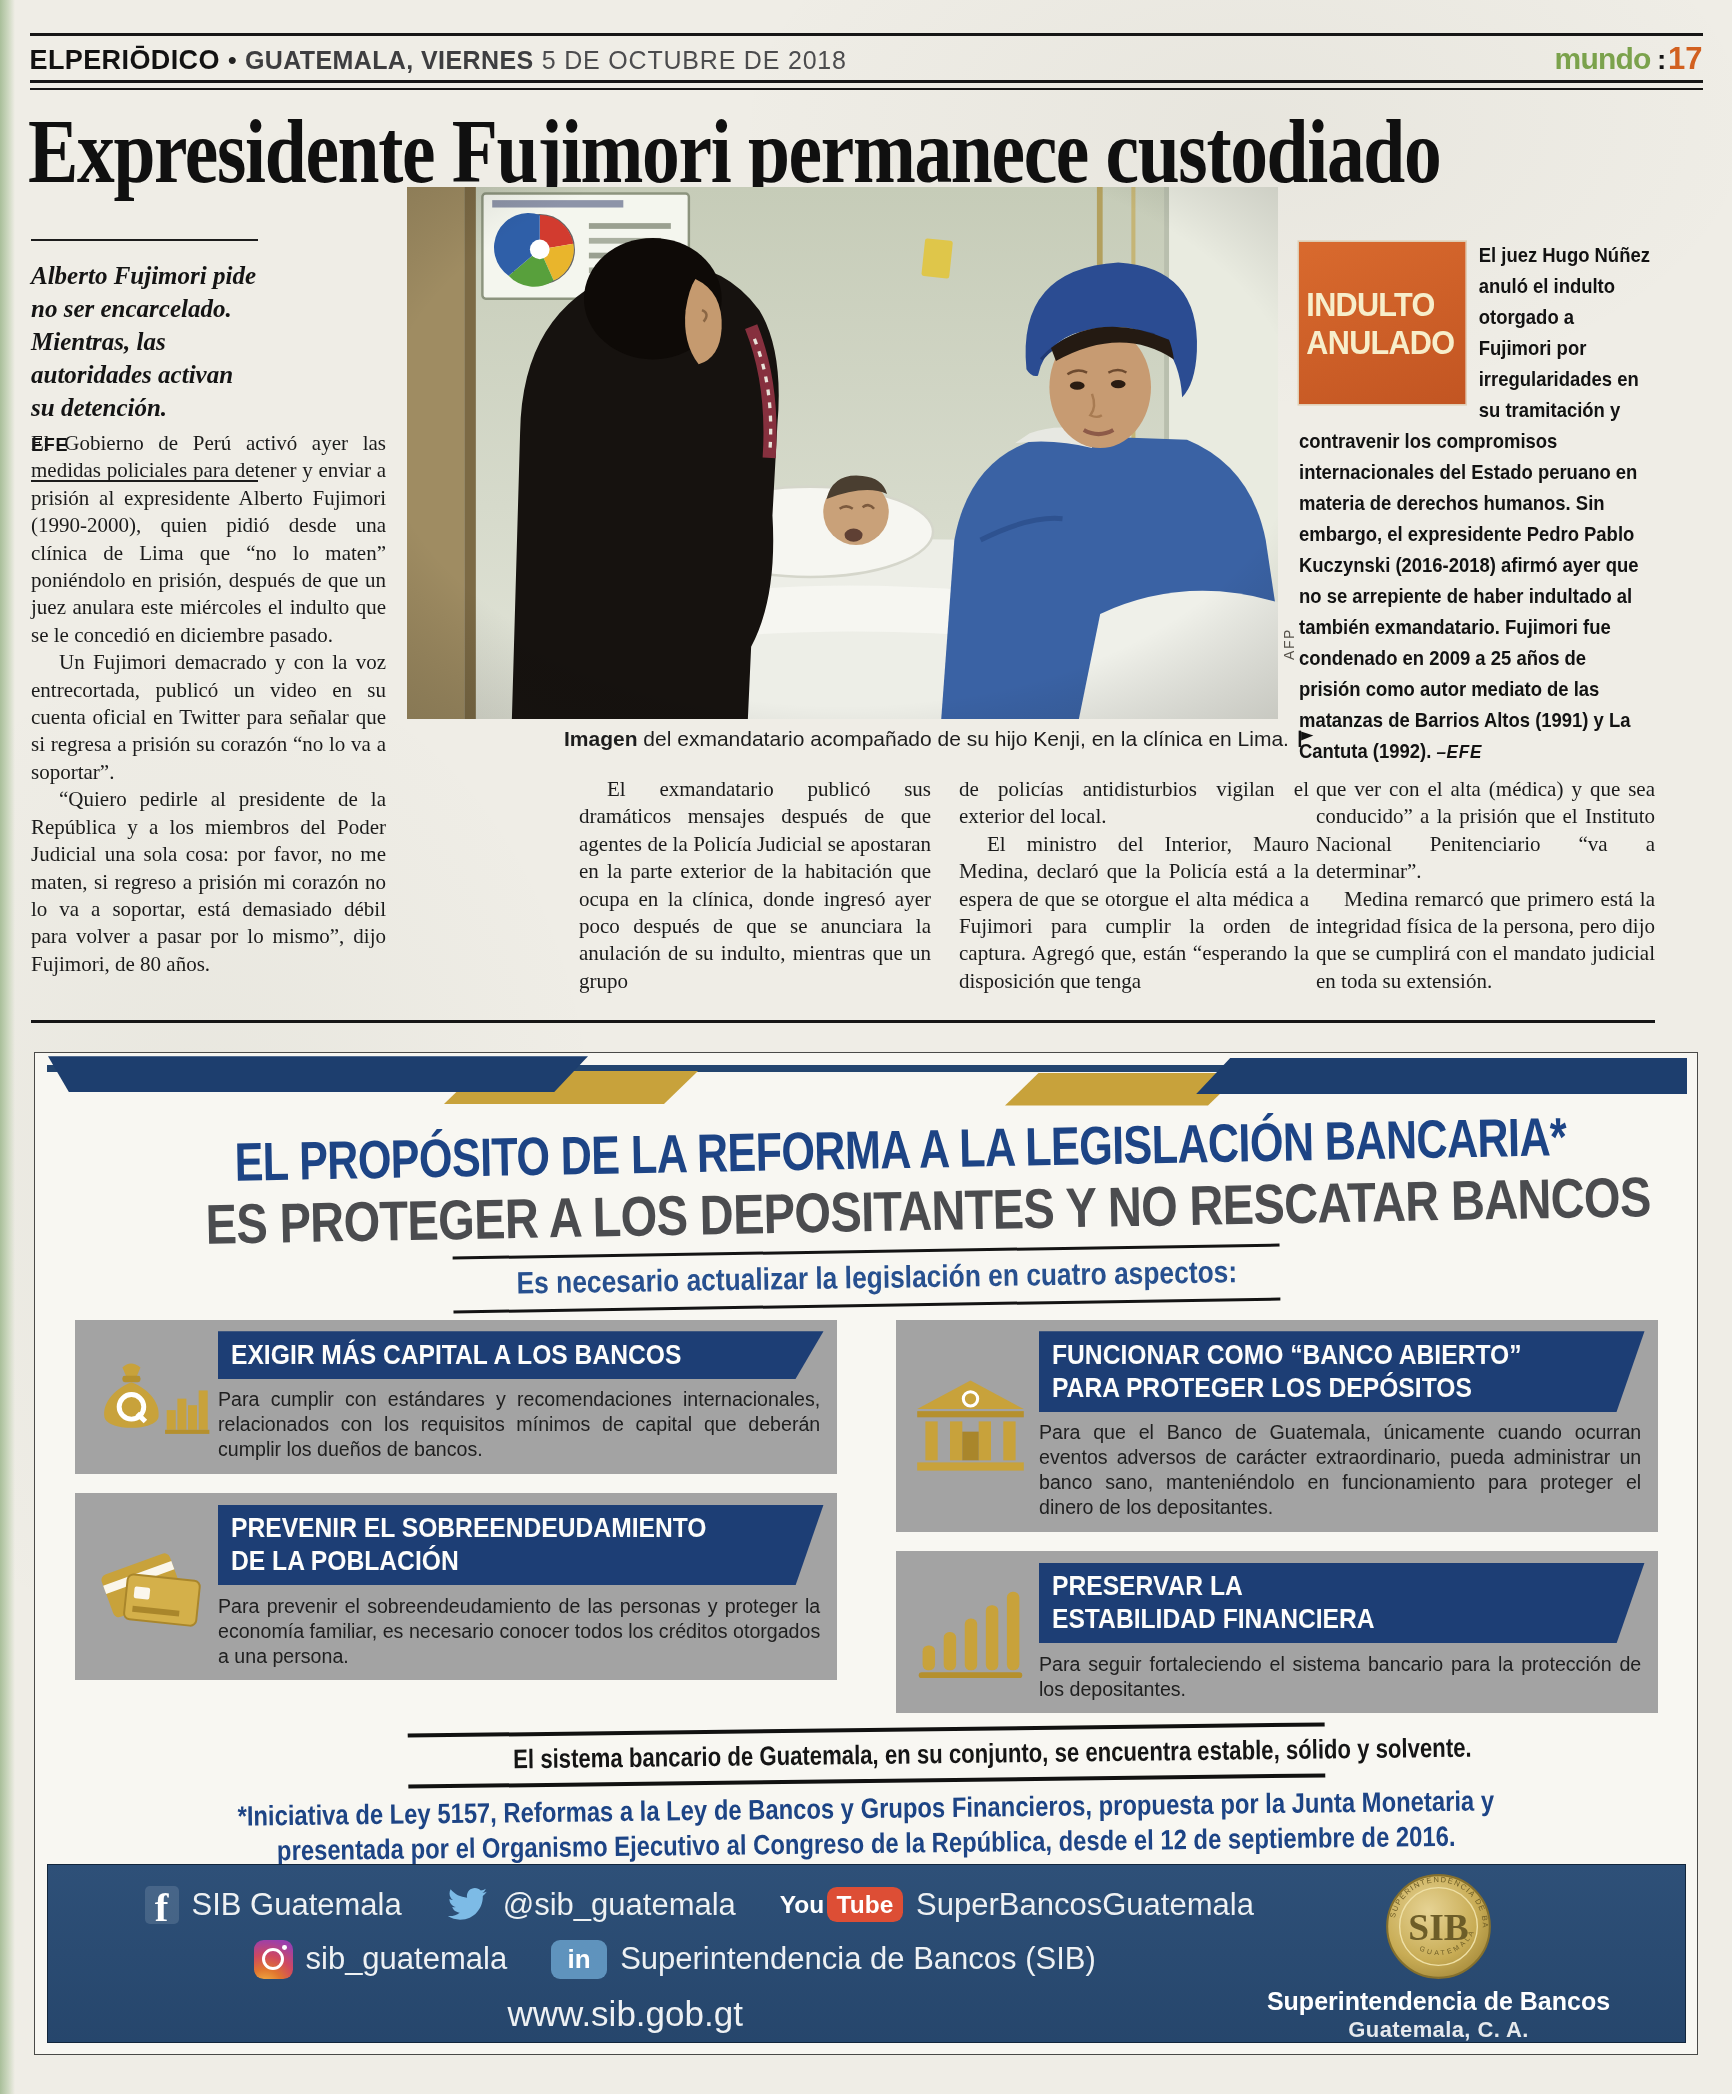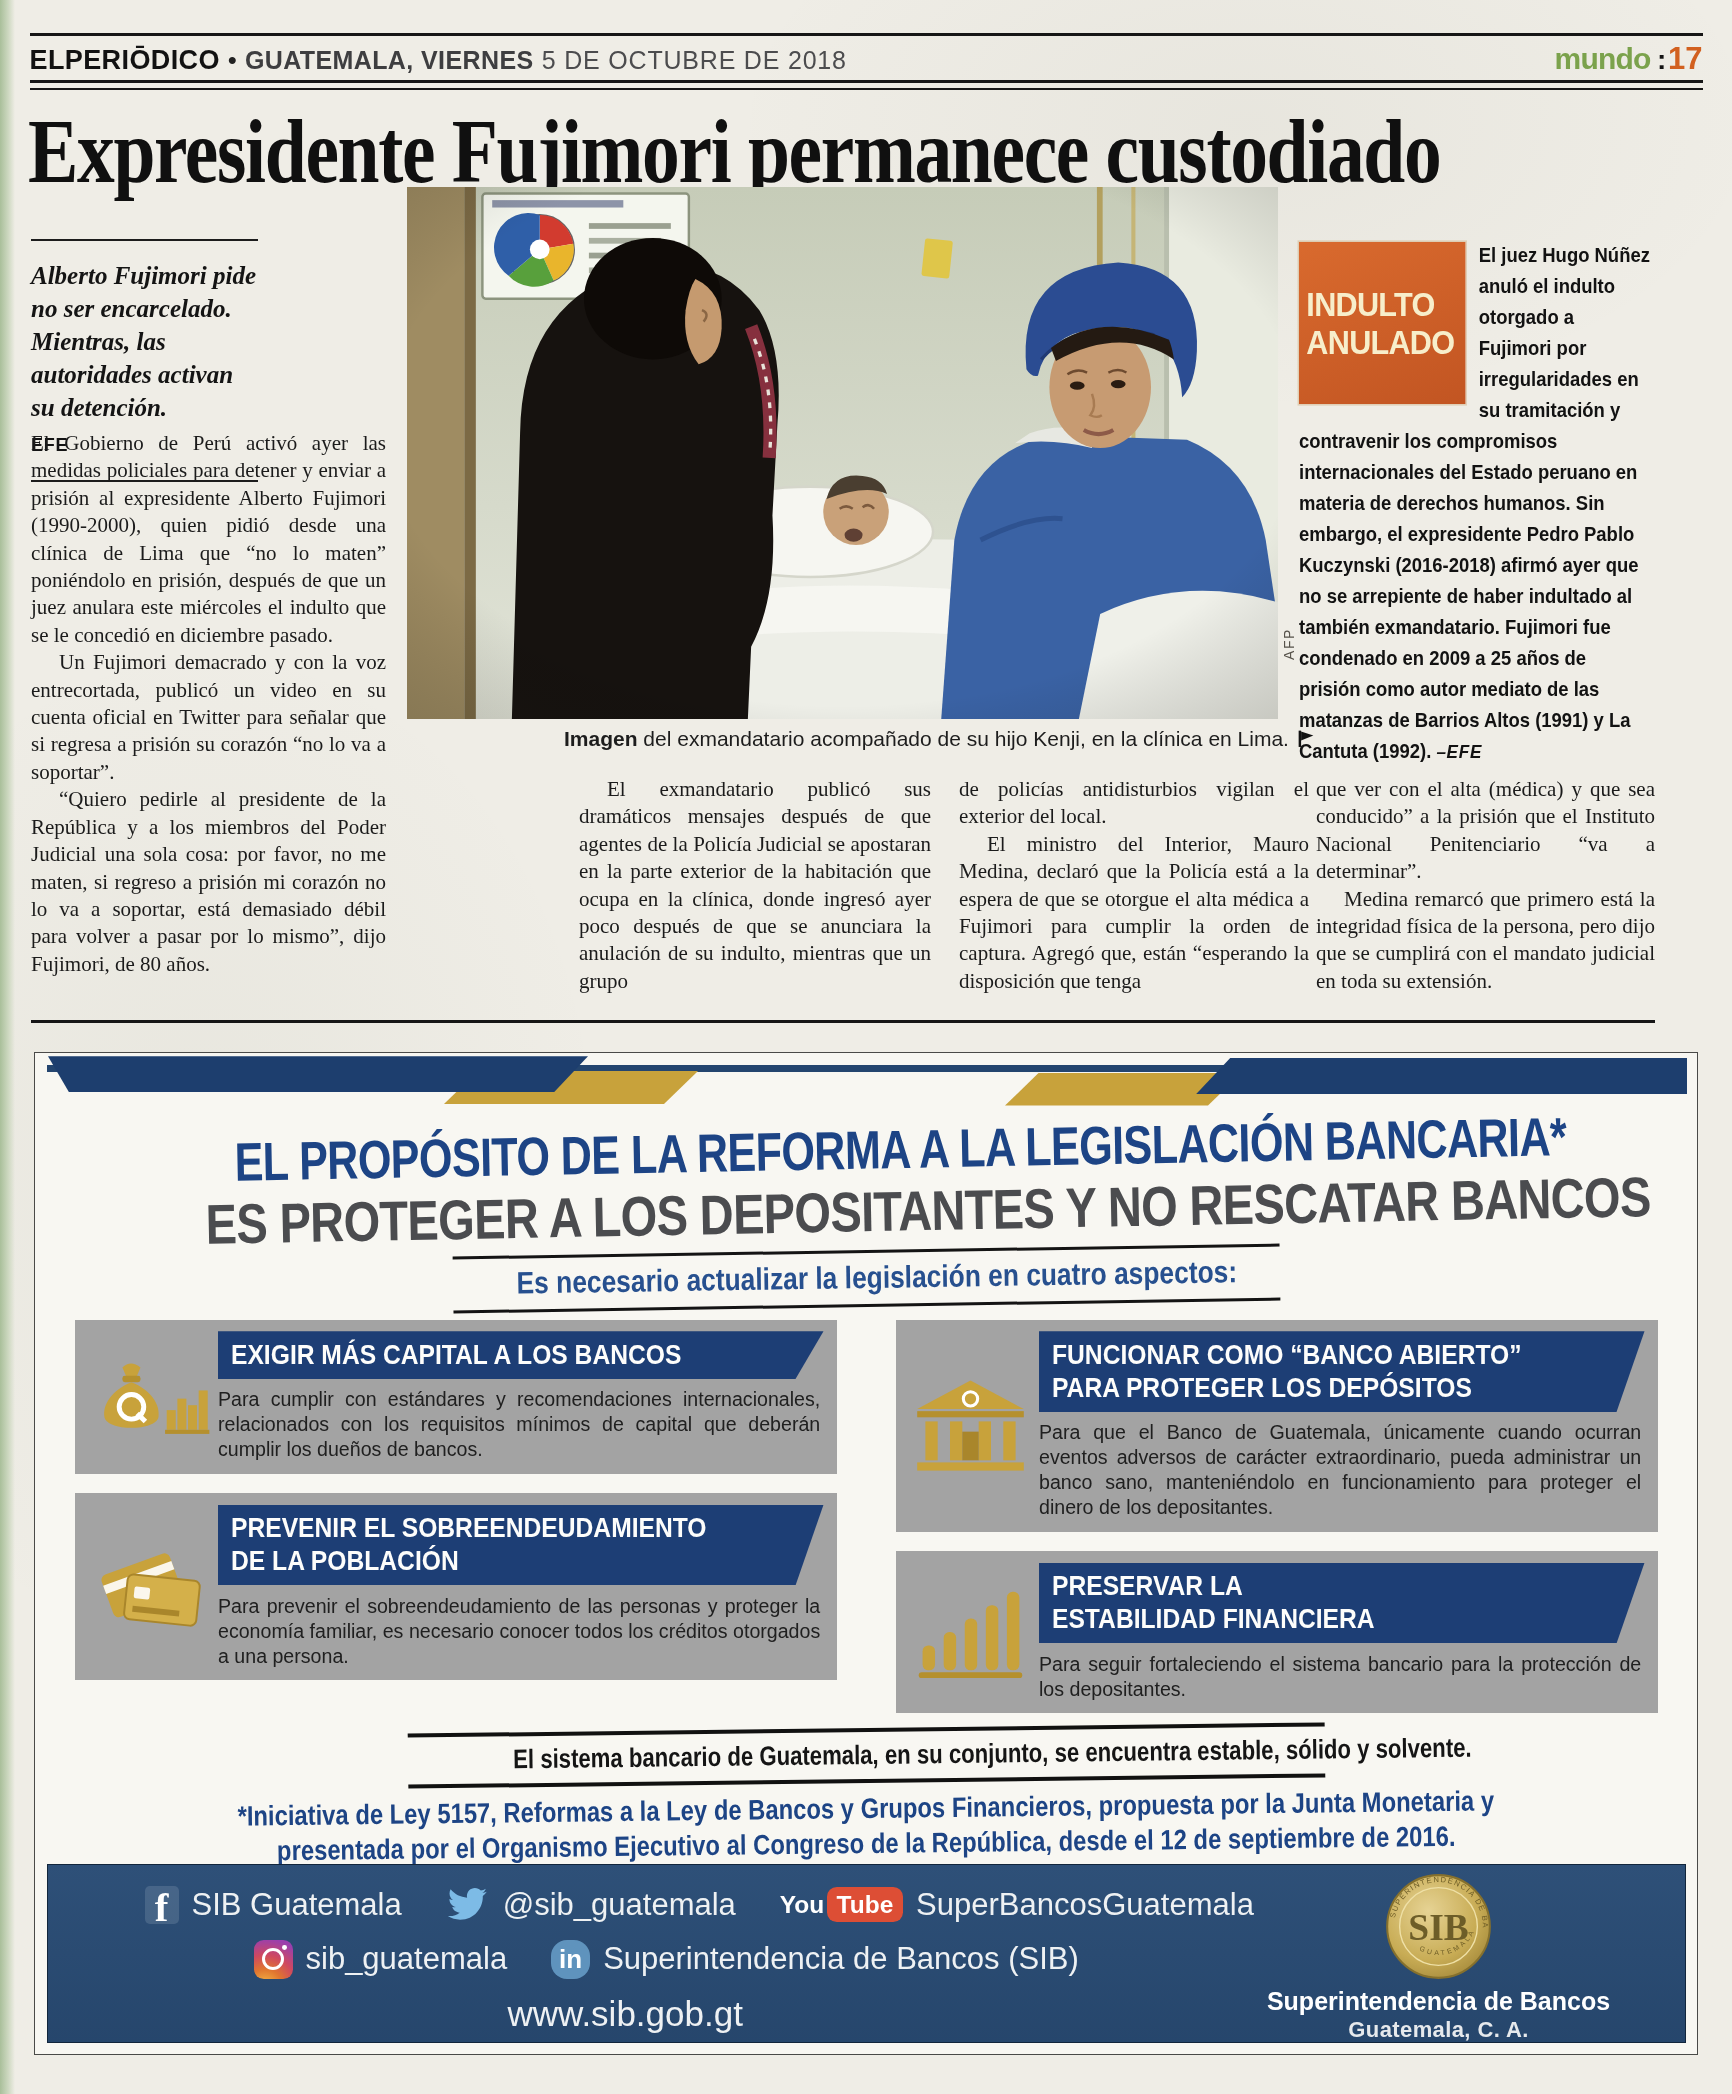--- a/index.html
+++ b/index.html
@@ -101,21 +101,21 @@
   .fb{width:34px;height:38px;border-radius:4.9px;background:rgba(235,240,245,.14);color:#fff;font-family:"Liberation Serif","DejaVu Serif",serif;
       font-weight:700;font-size:41px;line-height:34px;display:flex;align-items:flex-end;justify-content:center;}
   .tw svg{width:44px;height:36px;display:block;}
   .yt{display:flex;align-items:center;}
   .yt-you{font-weight:700;font-size:24.5px;color:#fff;margin-right:2.5px;}
   .yt-tube{background:#dd4e35;color:#fff;font-weight:700;font-size:24.5px;padding:3.3px 9.8px;border-radius:9.8px;}
   .ig{width:39px;height:39px;border-radius:9.8px;position:relative;display:flex;align-items:center;justify-content:center;
       background:radial-gradient(circle at 28% 120%,#f7c14a 0%,#e0762f 32%,#cf4860 58%,#9a3fae 88%);}
   .ig-lens{width:16.4px;height:16.4px;border:3.3px solid #fff;border-radius:50%;}
   .ig-dot{position:absolute;top:5.7px;right:5.7px;width:4.9px;height:4.9px;background:#fff;border-radius:50%;}
-  .li{width:39px;height:39px;border-radius:16px;background:#5f93bd;color:#fff;font-weight:700;font-size:26px;display:flex;align-items:center;justify-content:center;}
+  .li{width:56px;height:39px;border-radius:9px;background:#5f93bd;color:#fff;font-weight:700;font-size:26px;display:flex;align-items:center;justify-content:center;}
   .seal-wrap{position:absolute;right:70px;top:6.5px;width:352px;text-align:center;color:#fff;}
   .seal-wrap .org{font-weight:700;font-size:25px;margin-top:1.6px;}
   .seal-wrap .loc{font-size:22px;color:#e6e9ec;margin-top:1.6px;}
 </style>
 </head>
 <body>
 
 <div id="page">
   <div class="scan-edge"></div>
 

